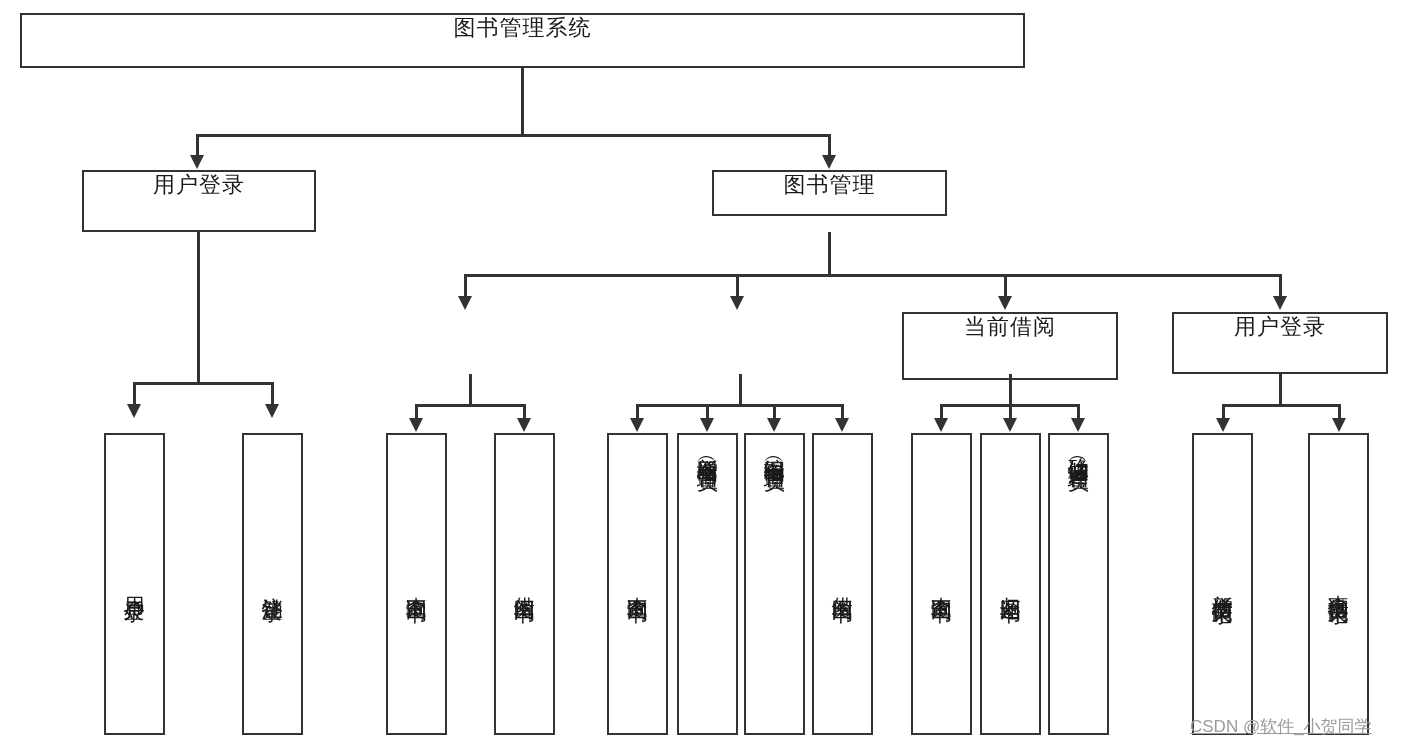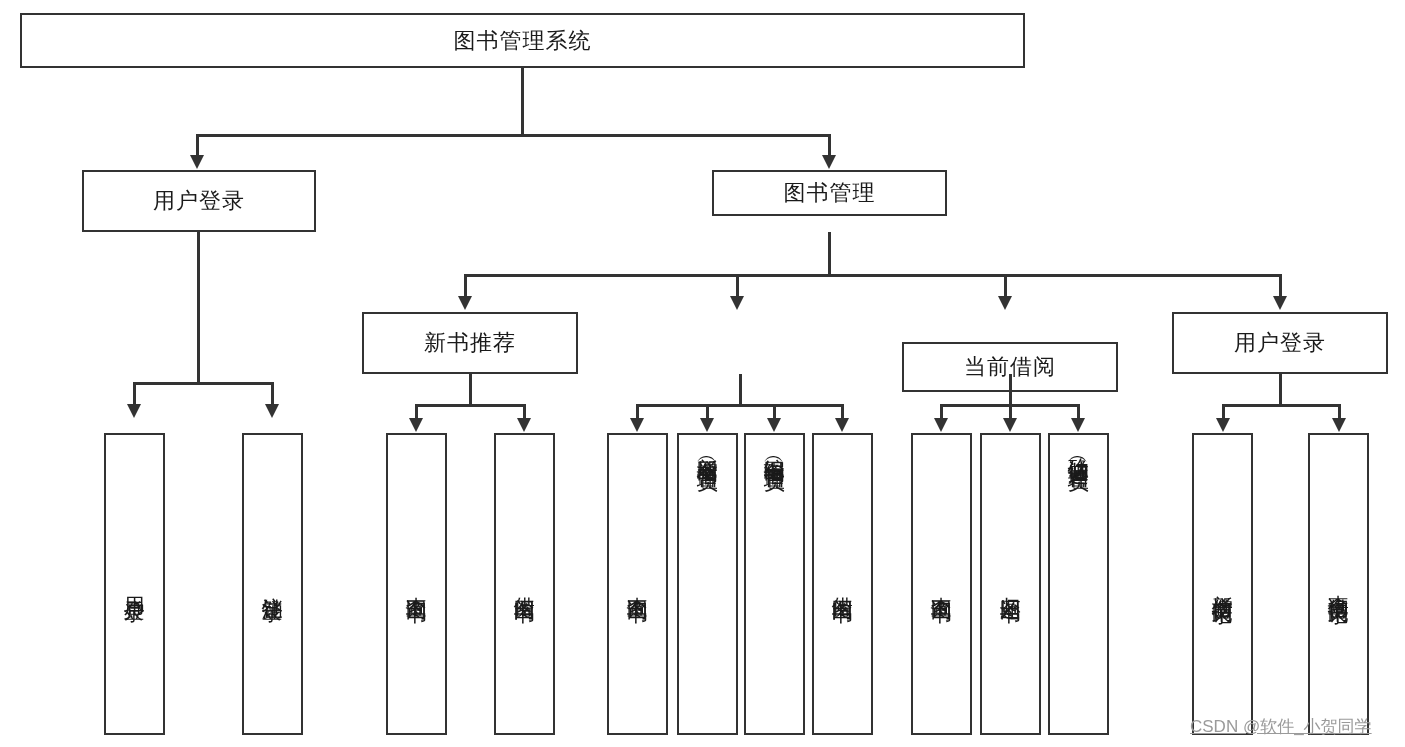--- a/index.html
+++ b/index.html
@@ -18,21 +18,21 @@
     background: #ffffff;
     overflow: hidden;
   }
   
   .node {
     position: absolute;
     box-sizing: border-box;
     background: #ffffff;
     border: 2.5px solid #333333;
     display: flex;
-    align-items: center;
+    align-items: flex-start;
     justify-content: center;
     color: #1a1a1a;
   }
   .node .label {
     font-size: 22px;
     line-height: 1.15;
     letter-spacing: 1px;
     white-space: nowrap;
     color: #1a1a1a;
   }
@@ -116,24 +116,21 @@
   <div class="hline" style="left:464px; top:274px; width:818px;"></div>
   <div class="vline" style="left:464px; top:274px; height:28px;"></div>
   <div class="arrow" style="left:458px; top:296px;"></div>
   <div class="vline" style="left:736px; top:274px; height:28px;"></div>
   <div class="arrow" style="left:730px; top:296px;"></div>
   <div class="vline" style="left:1004px; top:274px; height:28px;"></div>
   <div class="arrow" style="left:998px; top:296px;"></div>
   <div class="vline" style="left:1279px; top:274px; height:28px;"></div>
   <div class="arrow" style="left:1273px; top:296px;"></div>
 
-  <div class="node" style="left:362px; top:312px; width:216px; height:62px;">
-    <span class="label">新书推荐</span>
-  </div>
-  <div class="node" style="left:902px; top:312px; width:216px; height:50px;margin-top:30px;">
+  <div class="node" style="left:902px; top:312px; width:216px; height:68px;">
     <span class="label">当前借阅</span>
   </div>
   <div class="node" style="left:1172px; top:312px; width:216px; height:62px;">
     <span class="label">用户登录</span>
   </div>
 
   <div class="vline" style="left:469px; top:374px; height:32px;"></div>
   <div class="hline" style="left:415px; top:404px; width:110px;"></div>
   <div class="vline" style="left:415px; top:404px; height:18px;"></div>
   <div class="arrow" style="left:409px; top:418px;"></div>

